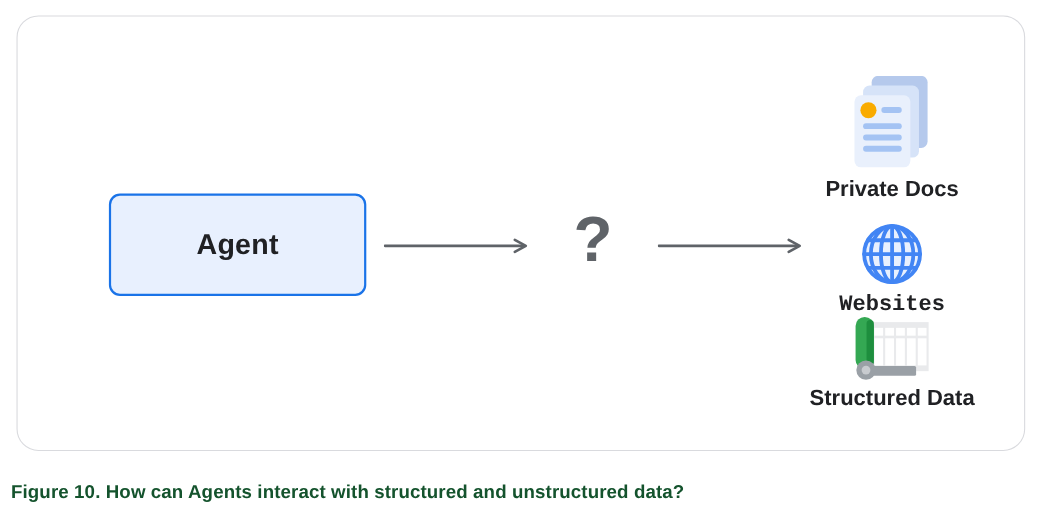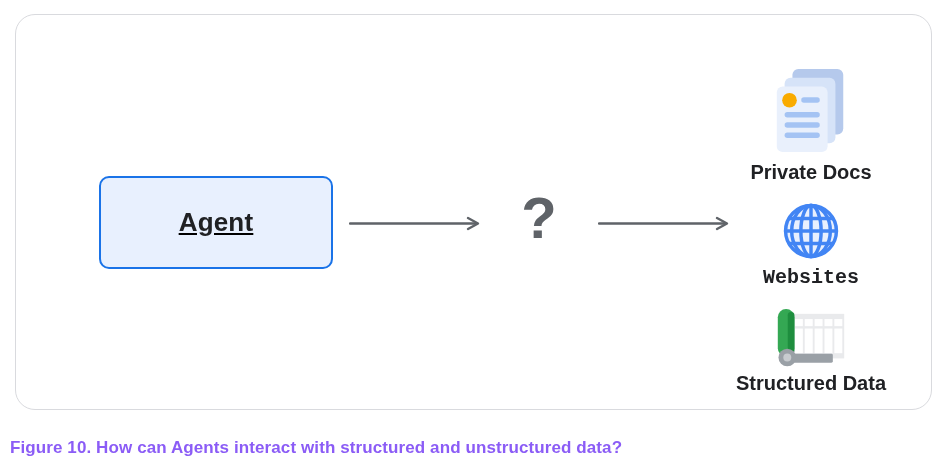--- a/index.html
+++ b/index.html
@@ -20,21 +20,21 @@
     background: #ffffff;
   }
 
   .agent-box {
     position: absolute;
     left: 83px; top: 161px;
     width: 230px; height: 89px;
     background: var(--agent-fill);
     border: 2px solid var(--agent-border);
     border-radius: 10px;
-    display: flex; align-items: center; justify-content: center; text-decoration: underline;
+    display: flex; align-items: center; justify-content: center;
   }
   .agent-box span {
     font-size: 26px;
     font-weight: 600;
     color: #202124;
     letter-spacing: 0.2px;
   }
 
   .arrow { position: absolute; top: 200px; width: 134px; height: 17px; }
   .arrow1 { left: 333px; }
@@ -57,35 +57,35 @@
 
   .target {
     position: absolute;
     left: 710px;
     width: 170px;
     text-align: center;
   }
   .target svg { display: block; margin: 0 auto; }
   .t1 { top: 54px; }
   .t2 { top: 187px; font-family: Liberation Mono, monospace; }
-  .t3 { top: 294px; }
+  .t3 { top: 273px; }
   .tlabel {
     margin-top: 6px;
     font-size: 20px;
     font-weight: 700;
     color: var(--label-color);
   }
   .t3 .tlabel { margin-top: 4px; }
 
   .caption {
     position: absolute;
     left: 10px; top: 438px;
     font-size: 17px;
     font-weight: 700;
-    color: #8b5cf6;
+    color: #14532d;
     letter-spacing: 0.1px;
   }
 </style>
 </head>
 <body>
 
 <div class="stage">
   <div class="card">
 
     <div class="agent-box">

